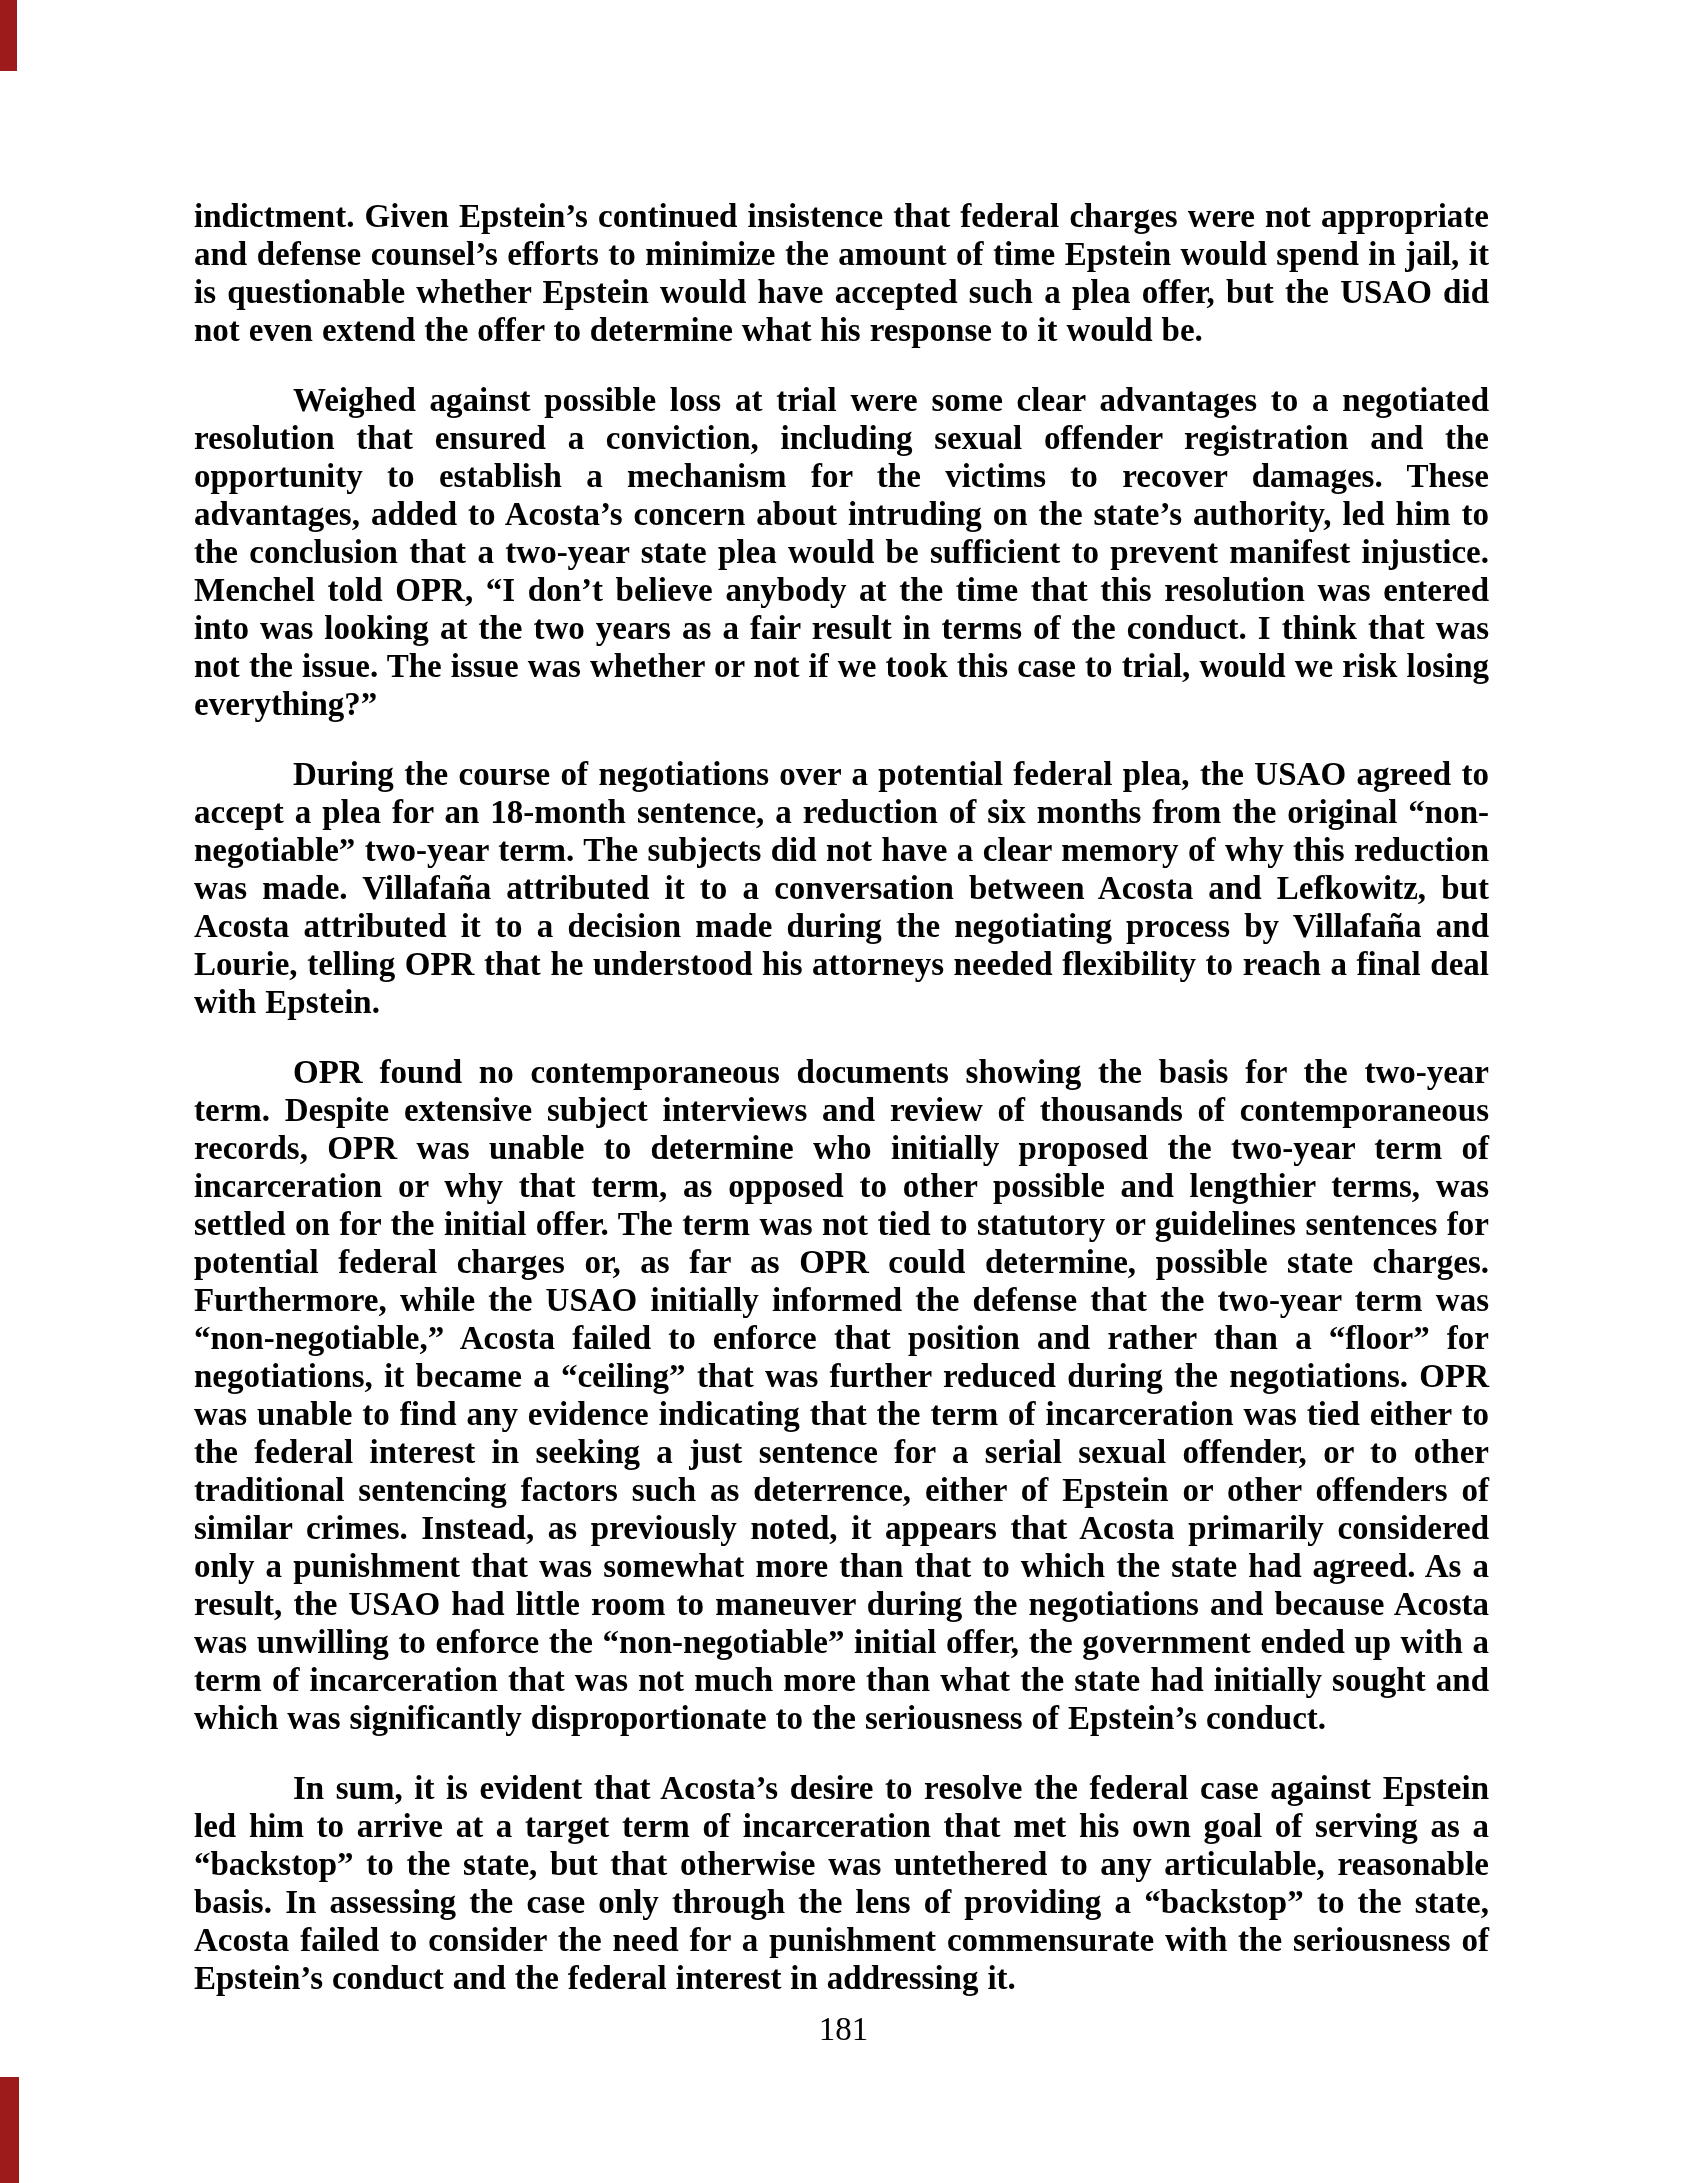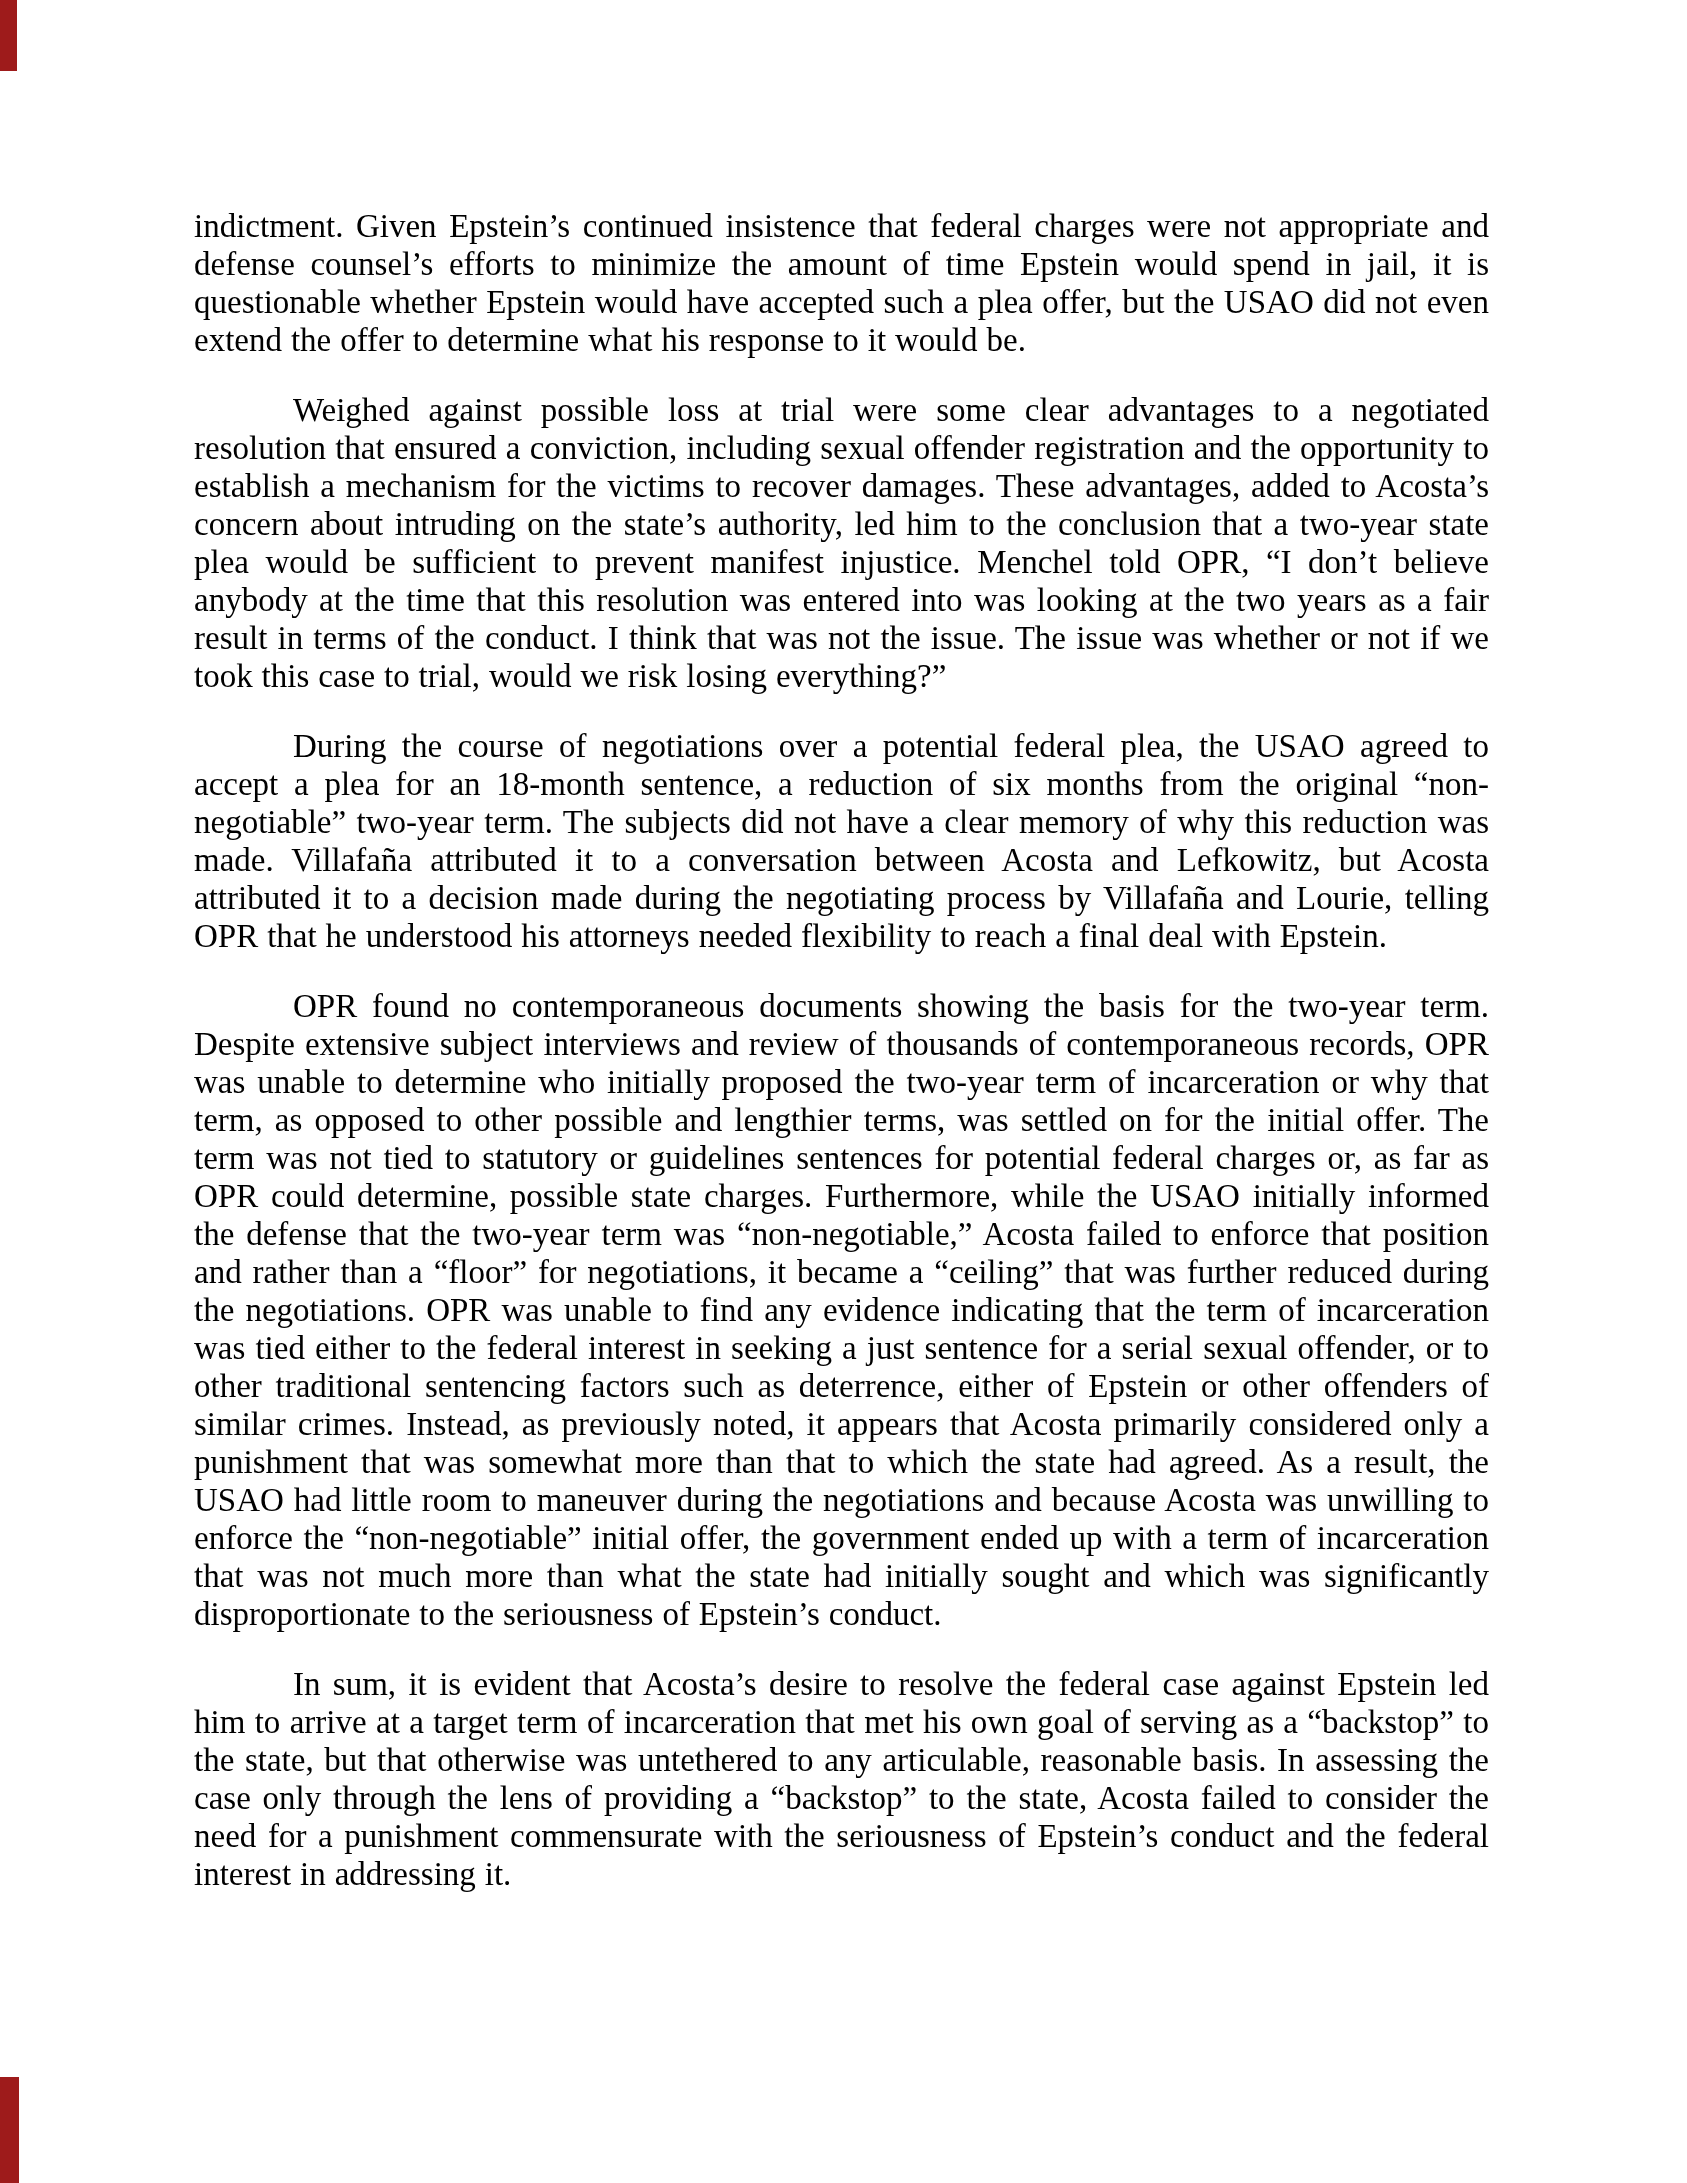--- a/index.html
+++ b/index.html
@@ -20,26 +20,27 @@
     inset: 0;
     background: #ffffff;
   }
   .body-text {
     position: absolute;
     top: 197px;
     left: 194px;
     width: 1295px;
   }
   p.para {
-    margin: 10px 0 32px 0;
+    margin: 0 0 32px 0;
     font-size: 33px;
     line-height: 38px;
     text-align: justify;
     text-indent: 99px;
     word-spacing: 0.7px;
+    font-weight: bold;
   }
   p.para.no-indent {
     text-indent: 0;
   }
   .page-number {
     position: absolute;
     top: 2010px;
     left: 0;
     width: 1687px;
     text-align: center;
@@ -71,15 +72,16 @@
   <div class="edge-artifact bottom" style="background-color: rgb(158, 27, 27);"></div>
 
   <main class="body-text">
     <p class="para no-indent">indictment.  Given Epstein’s continued insistence that federal charges were not appropriate and defense counsel’s efforts to minimize the amount of time Epstein would spend in jail, it is questionable whether Epstein would have accepted such a plea offer, but the USAO did not even extend the offer to determine what his response to it would be.</p>
     <p class="para">Weighed against possible loss at trial were some clear advantages to a negotiated resolution that ensured a conviction, including sexual offender registration and the opportunity to establish a mechanism for the victims to recover damages.  These advantages, added to Acosta’s concern about intruding on the state’s authority, led him to the conclusion that a two-year state plea would be sufficient to prevent manifest injustice.  Menchel told OPR, “I don’t believe anybody at the time that this resolution was entered into was looking at the two years as a fair result in terms of the conduct.  I think that was not the issue.  The issue was whether or not if we took this case to trial, would we risk losing everything?”</p>
     <p class="para">During the course of negotiations over a potential federal plea, the USAO agreed to accept a plea for an 18-month sentence, a reduction of six months from the original “non-negotiable” two-year term.  The subjects did not have a clear memory of why this reduction was made.  Villafaña attributed it to a conversation between Acosta and Lefkowitz, but Acosta attributed it to a decision made during the negotiating process by Villafaña and Lourie, telling OPR that he understood his attorneys needed flexibility to reach a final deal with Epstein.</p>
     <p class="para">OPR found no contemporaneous documents showing the basis for the two-year term.  Despite extensive subject interviews and review of thousands of contemporaneous records, OPR was unable to determine who initially proposed the two-year term of incarceration or why that term, as opposed to other possible and lengthier terms, was settled on for the initial offer.  The term was not tied to statutory or guidelines sentences for potential federal charges or, as far as OPR could determine, possible state charges.  Furthermore, while the USAO initially informed the defense that the two-year term was “non-negotiable,” Acosta failed to enforce that position and rather than a “floor” for negotiations, it became a “ceiling” that was further reduced during the negotiations.  OPR was unable to find any evidence indicating that the term of incarceration was tied either to the federal interest in seeking a just sentence for a serial sexual offender, or to other traditional sentencing factors such as deterrence, either of Epstein or other offenders of similar crimes.  Instead, as previously noted, it appears that Acosta primarily considered only a punishment that was somewhat more than that to which the state had agreed.  As a result, the USAO had little room to maneuver during the negotiations and because Acosta was unwilling to enforce the “non-negotiable” initial offer, the government ended up with a term of incarceration that was not much more than what the state had initially sought and which was significantly disproportionate to the seriousness of Epstein’s conduct.</p>
     <p class="para">In sum, it is evident that Acosta’s desire to resolve the federal case against Epstein led him to arrive at a target term of incarceration that met his own goal of serving as a “backstop” to the state, but that otherwise was untethered to any articulable, reasonable basis.  In assessing the case only through the lens of providing a “backstop” to the state, Acosta failed to consider the need for a punishment commensurate with the seriousness of Epstein’s conduct and the federal interest in addressing it.</p>
   </main>
 
+  <div class="page-number">181</div>
 
 </div>
 
 
 </body></html>

